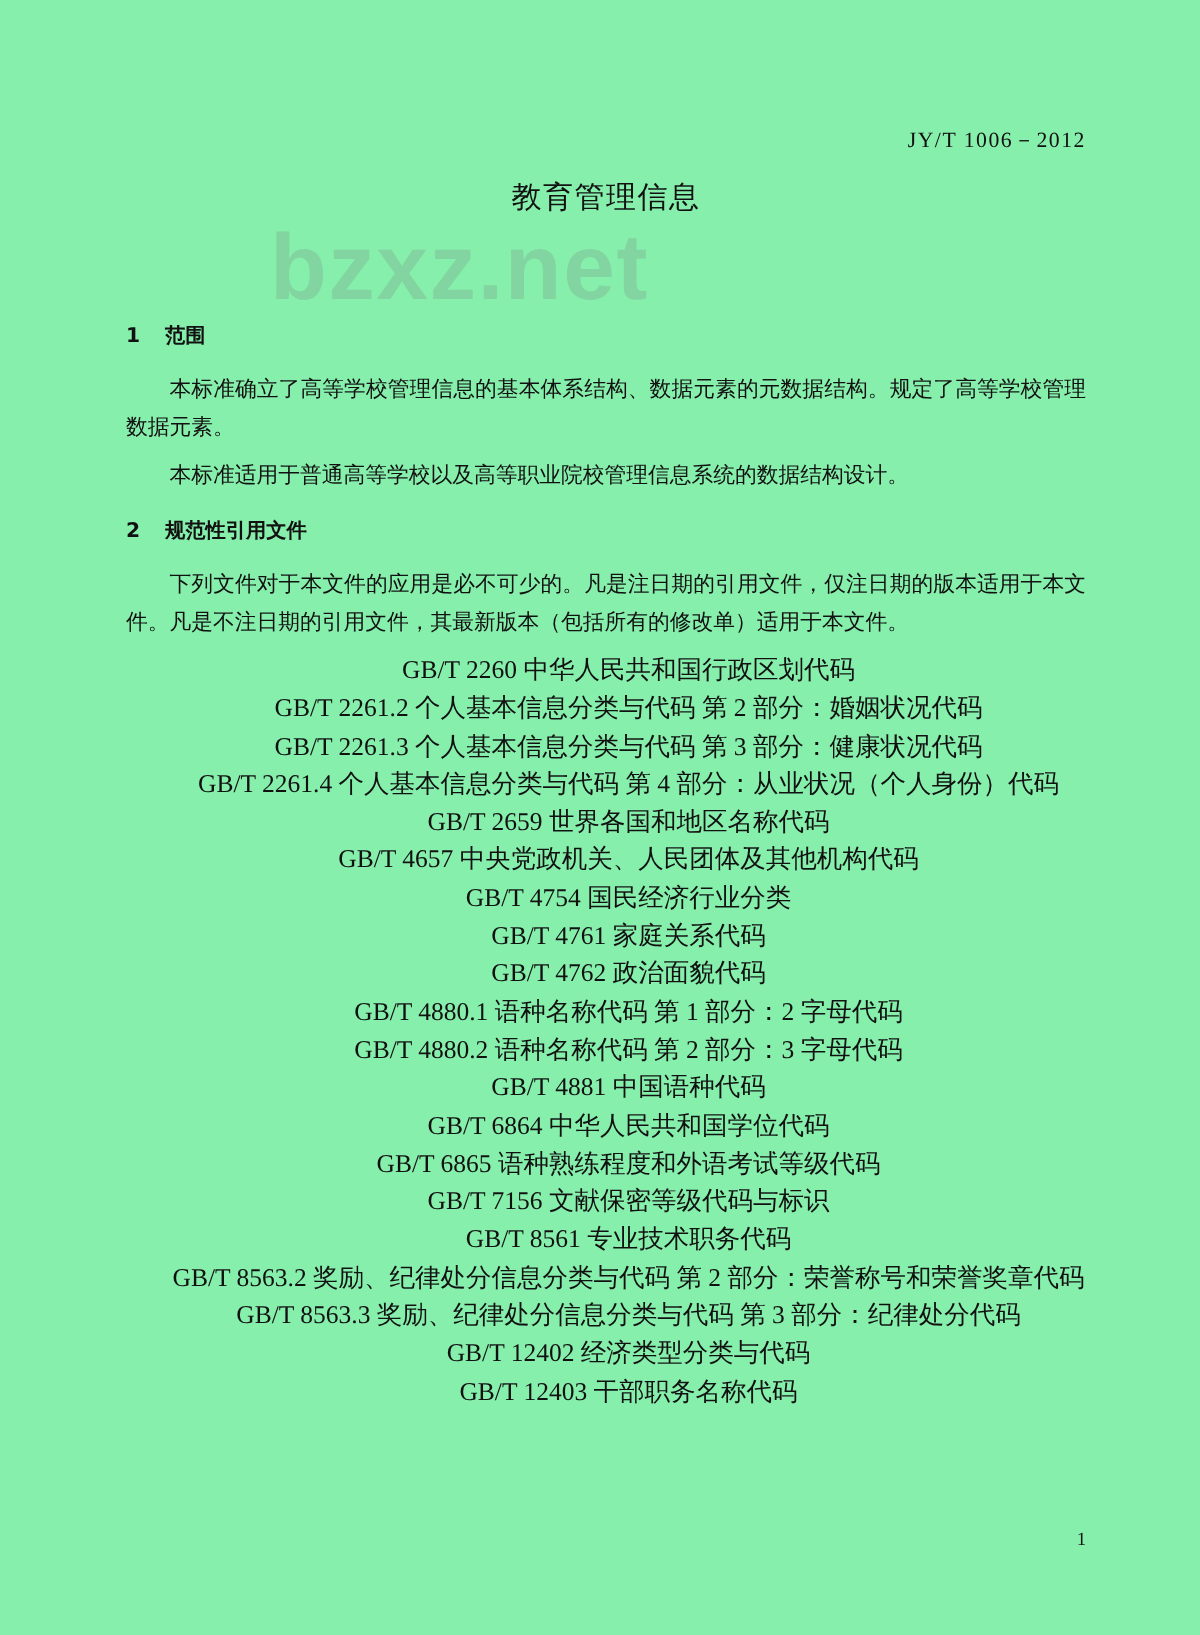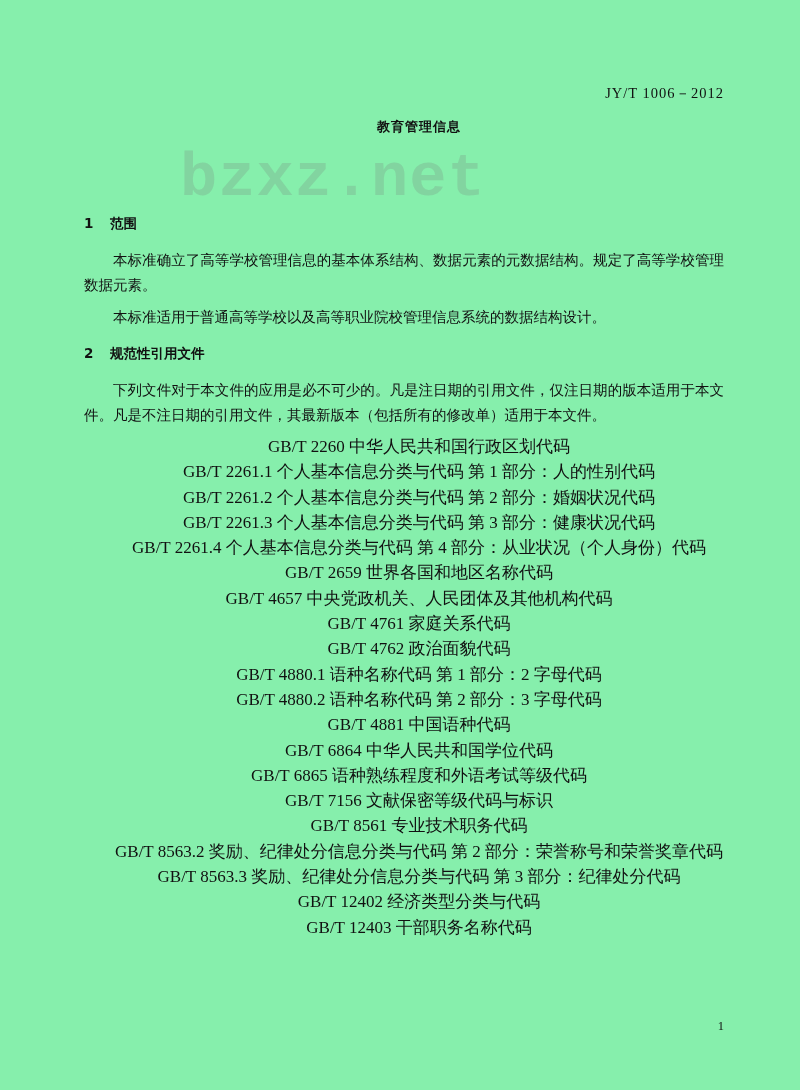--- a/index.html
+++ b/index.html
@@ -30,44 +30,44 @@
     right: 0;
     top: 84px;
     font-size: 14.5px;
     letter-spacing: 1px;
     font-family: "Liberation Serif", "DejaVu Serif", serif;
     white-space: nowrap;
   }
   .doc-title {
     position: absolute;
     top: 118px;
-    left: 15px;
+    left: 0;
     width: 640px;
     text-align: center;
     font-family: "DejaVu Sans", "Liberation Sans", sans-serif;
-    font-weight: bold;
-    font-size: 13px;
+    font-weight: normal;
+    font-size: 20px;
     letter-spacing: 1px;
   }
   .doc-subtitle {
     position: absolute;
     top: 160px;
     left: 0;
     width: 640px;
     text-align: center;
     font-family: "DejaVu Sans", "Liberation Sans", sans-serif;
     font-weight: bold;
     font-size: 17px;
     letter-spacing: 1px;
   }
   .watermark {
     position: absolute;
     left: 96px;
     top: 143px;
-    font-family: Liberation Mono, monospace;
+    font-family: Liberation Sans, sans-serif;
     font-size: 62px;
     font-weight: bold;
     color: rgba(120,120,120,0.22);
     letter-spacing: 1px;
     user-select: none;
     pointer-events: none;
     white-space: nowrap;
   }
   .sec-head {
     font-family: "DejaVu Sans", "Liberation Sans", sans-serif;
@@ -131,26 +131,26 @@
     <p class="blk-scope-p2 para indent">本标准适用于普通高等学校以及高等职业院校管理信息系统的数据结构设计。</p>
 
     <div class="blk-ref-head sec-head">
       <span class="num">2</span><span>规范性引用文件</span>
     </div>
 
     <p class="blk-ref-p1 para indent">下列文件对于本文件的应用是必不可少的。凡是注日期的引用文件，仅注日期的版本适用于本文件。凡是不注日期的引用文件，其最新版本（包括所有的修改单）适用于本文件。</p>
 
     <div class="blk-ref-list">
       <div class="ref-item">GB/T 2260  中华人民共和国行政区划代码</div>
-      <div class="ref-item">GB/T 2261.1  个人基本信息分类与代码  第 1 部分：人的性别代码</div>
       <div class="ref-item">GB/T 2261.2  个人基本信息分类与代码  第 2 部分：婚姻状况代码</div>
       <div class="ref-item">GB/T 2261.3  个人基本信息分类与代码  第 3 部分：健康状况代码</div>
       <div class="ref-item">GB/T 2261.4  个人基本信息分类与代码  第 4 部分：从业状况（个人身份）代码</div>
       <div class="ref-item">GB/T 2659  世界各国和地区名称代码</div>
       <div class="ref-item">GB/T 4657  中央党政机关、人民团体及其他机构代码</div>
+      <div class="ref-item">GB/T 4754  国民经济行业分类</div>
       <div class="ref-item">GB/T 4761  家庭关系代码</div>
       <div class="ref-item">GB/T 4762  政治面貌代码</div>
       <div class="ref-item">GB/T 4880.1  语种名称代码   第 1 部分：2 字母代码</div>
       <div class="ref-item">GB/T 4880.2  语种名称代码   第 2 部分：3 字母代码</div>
       <div class="ref-item">GB/T 4881  中国语种代码</div>
       <div class="ref-item">GB/T 6864  中华人民共和国学位代码</div>
       <div class="ref-item">GB/T 6865  语种熟练程度和外语考试等级代码</div>
       <div class="ref-item">GB/T 7156  文献保密等级代码与标识</div>
       <div class="ref-item">GB/T 8561  专业技术职务代码</div>
       <div class="ref-item">GB/T 8563.2  奖励、纪律处分信息分类与代码  第 2 部分：荣誉称号和荣誉奖章代码</div>

